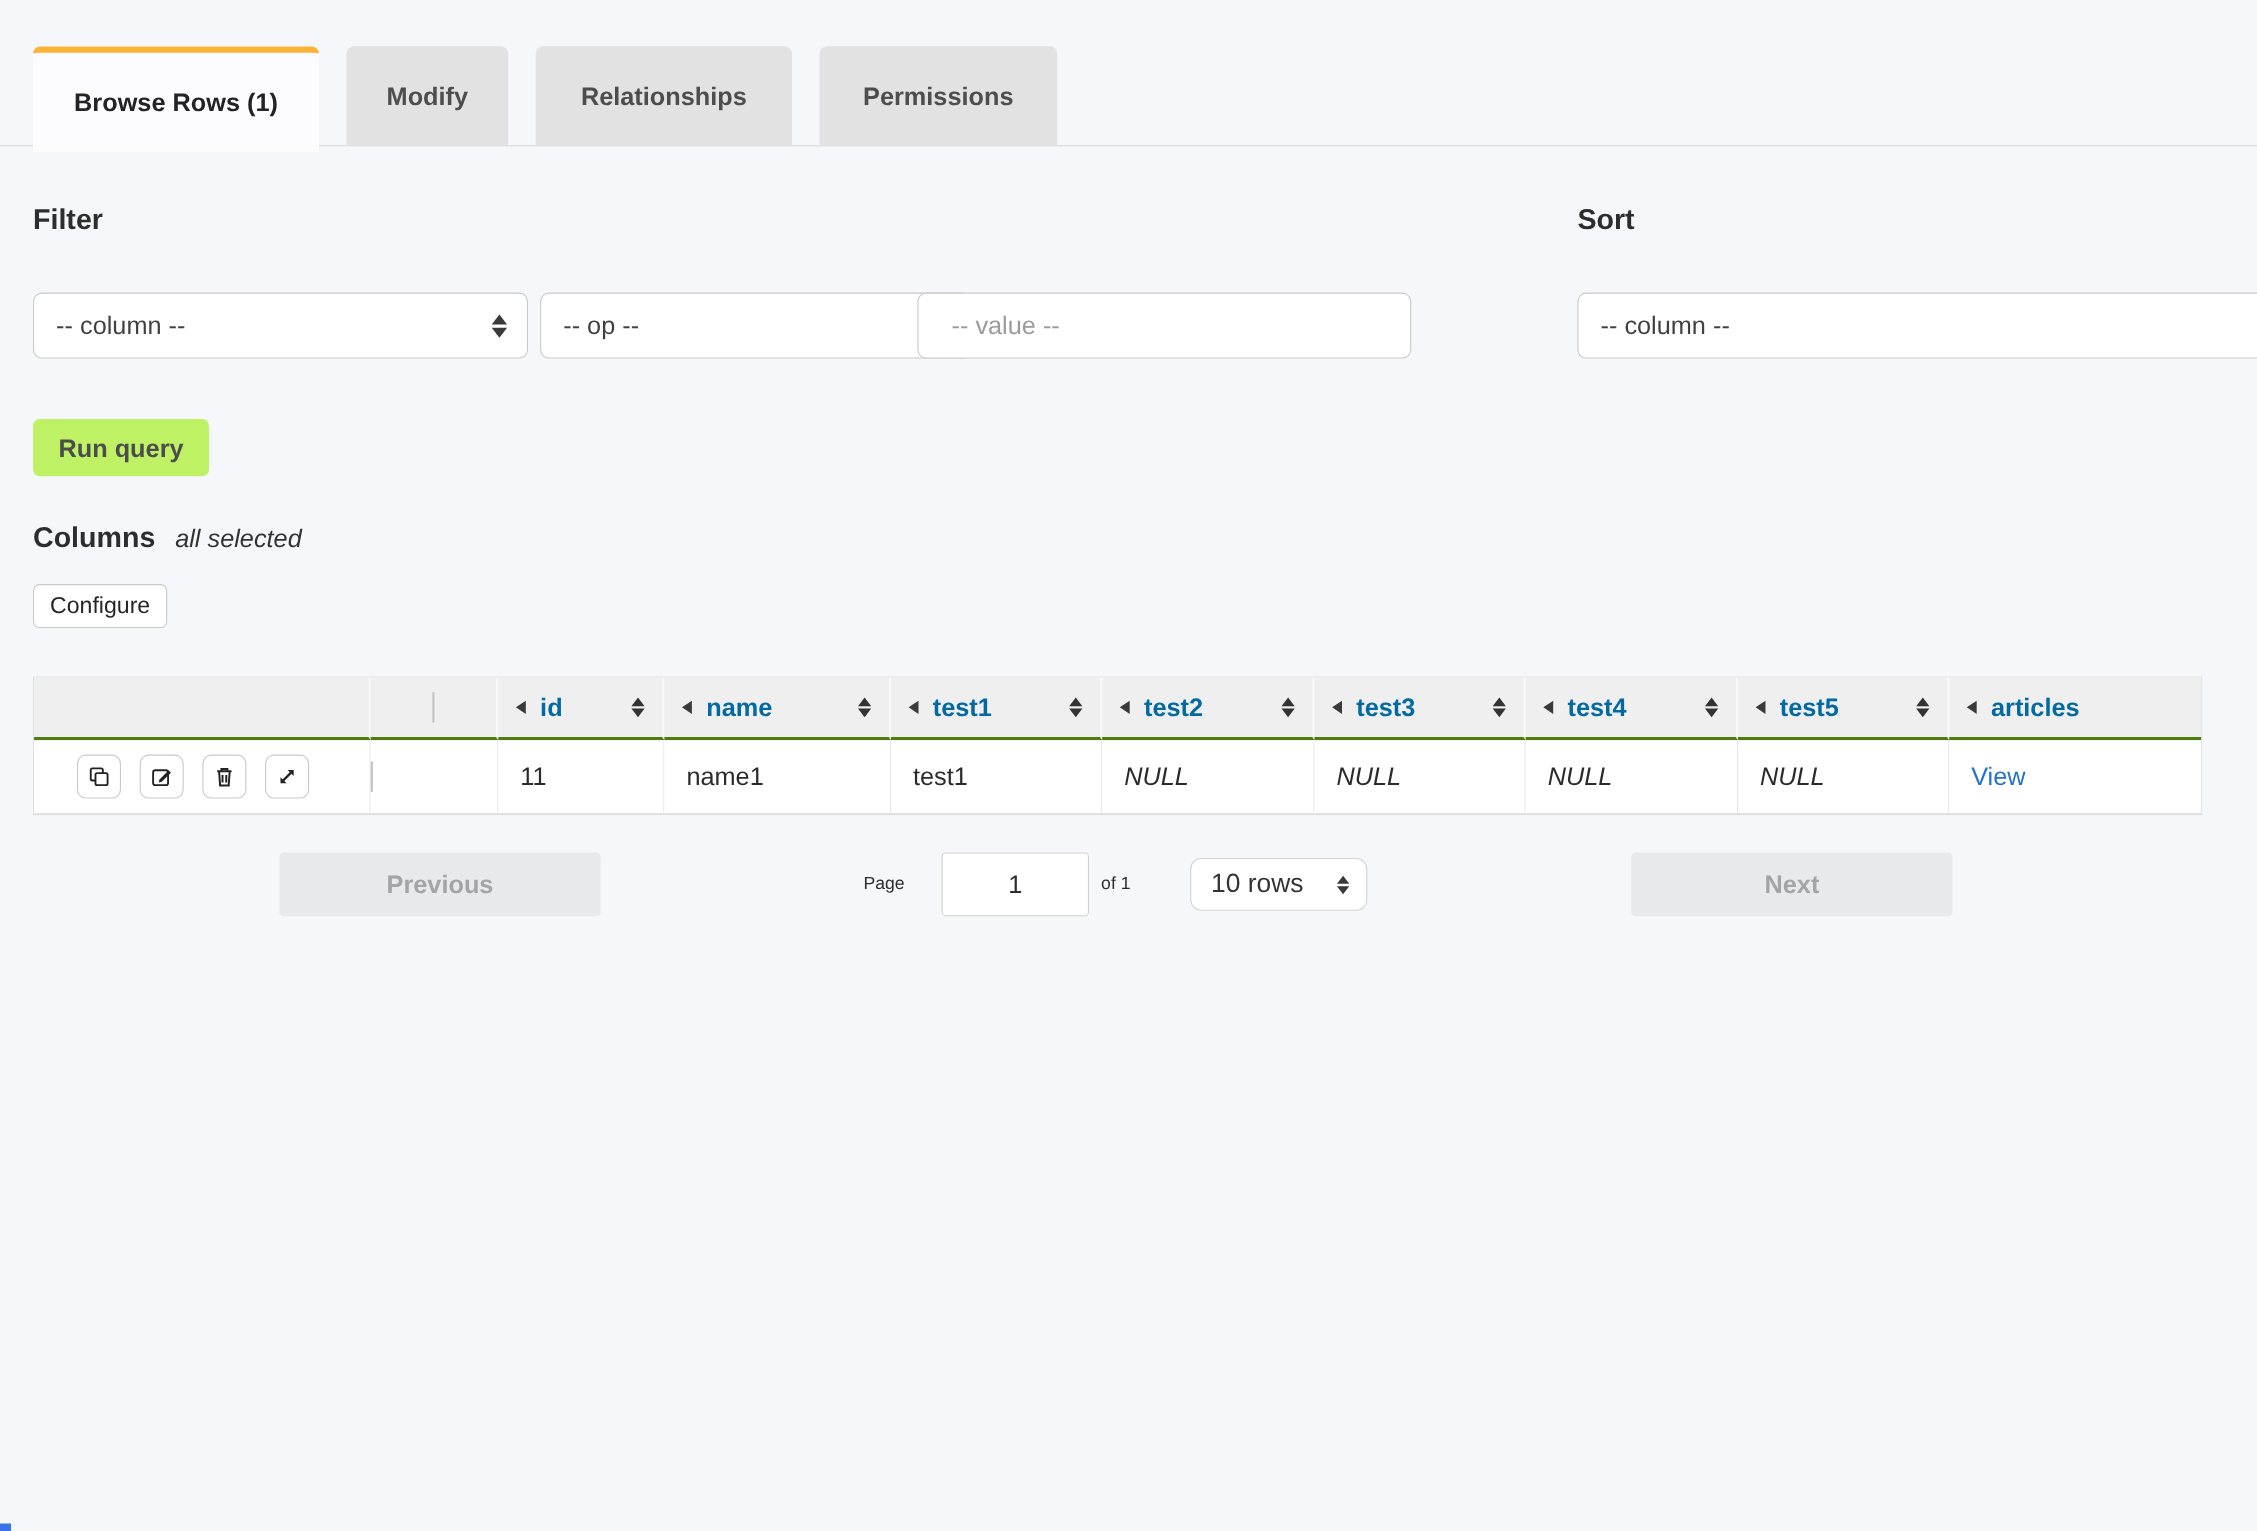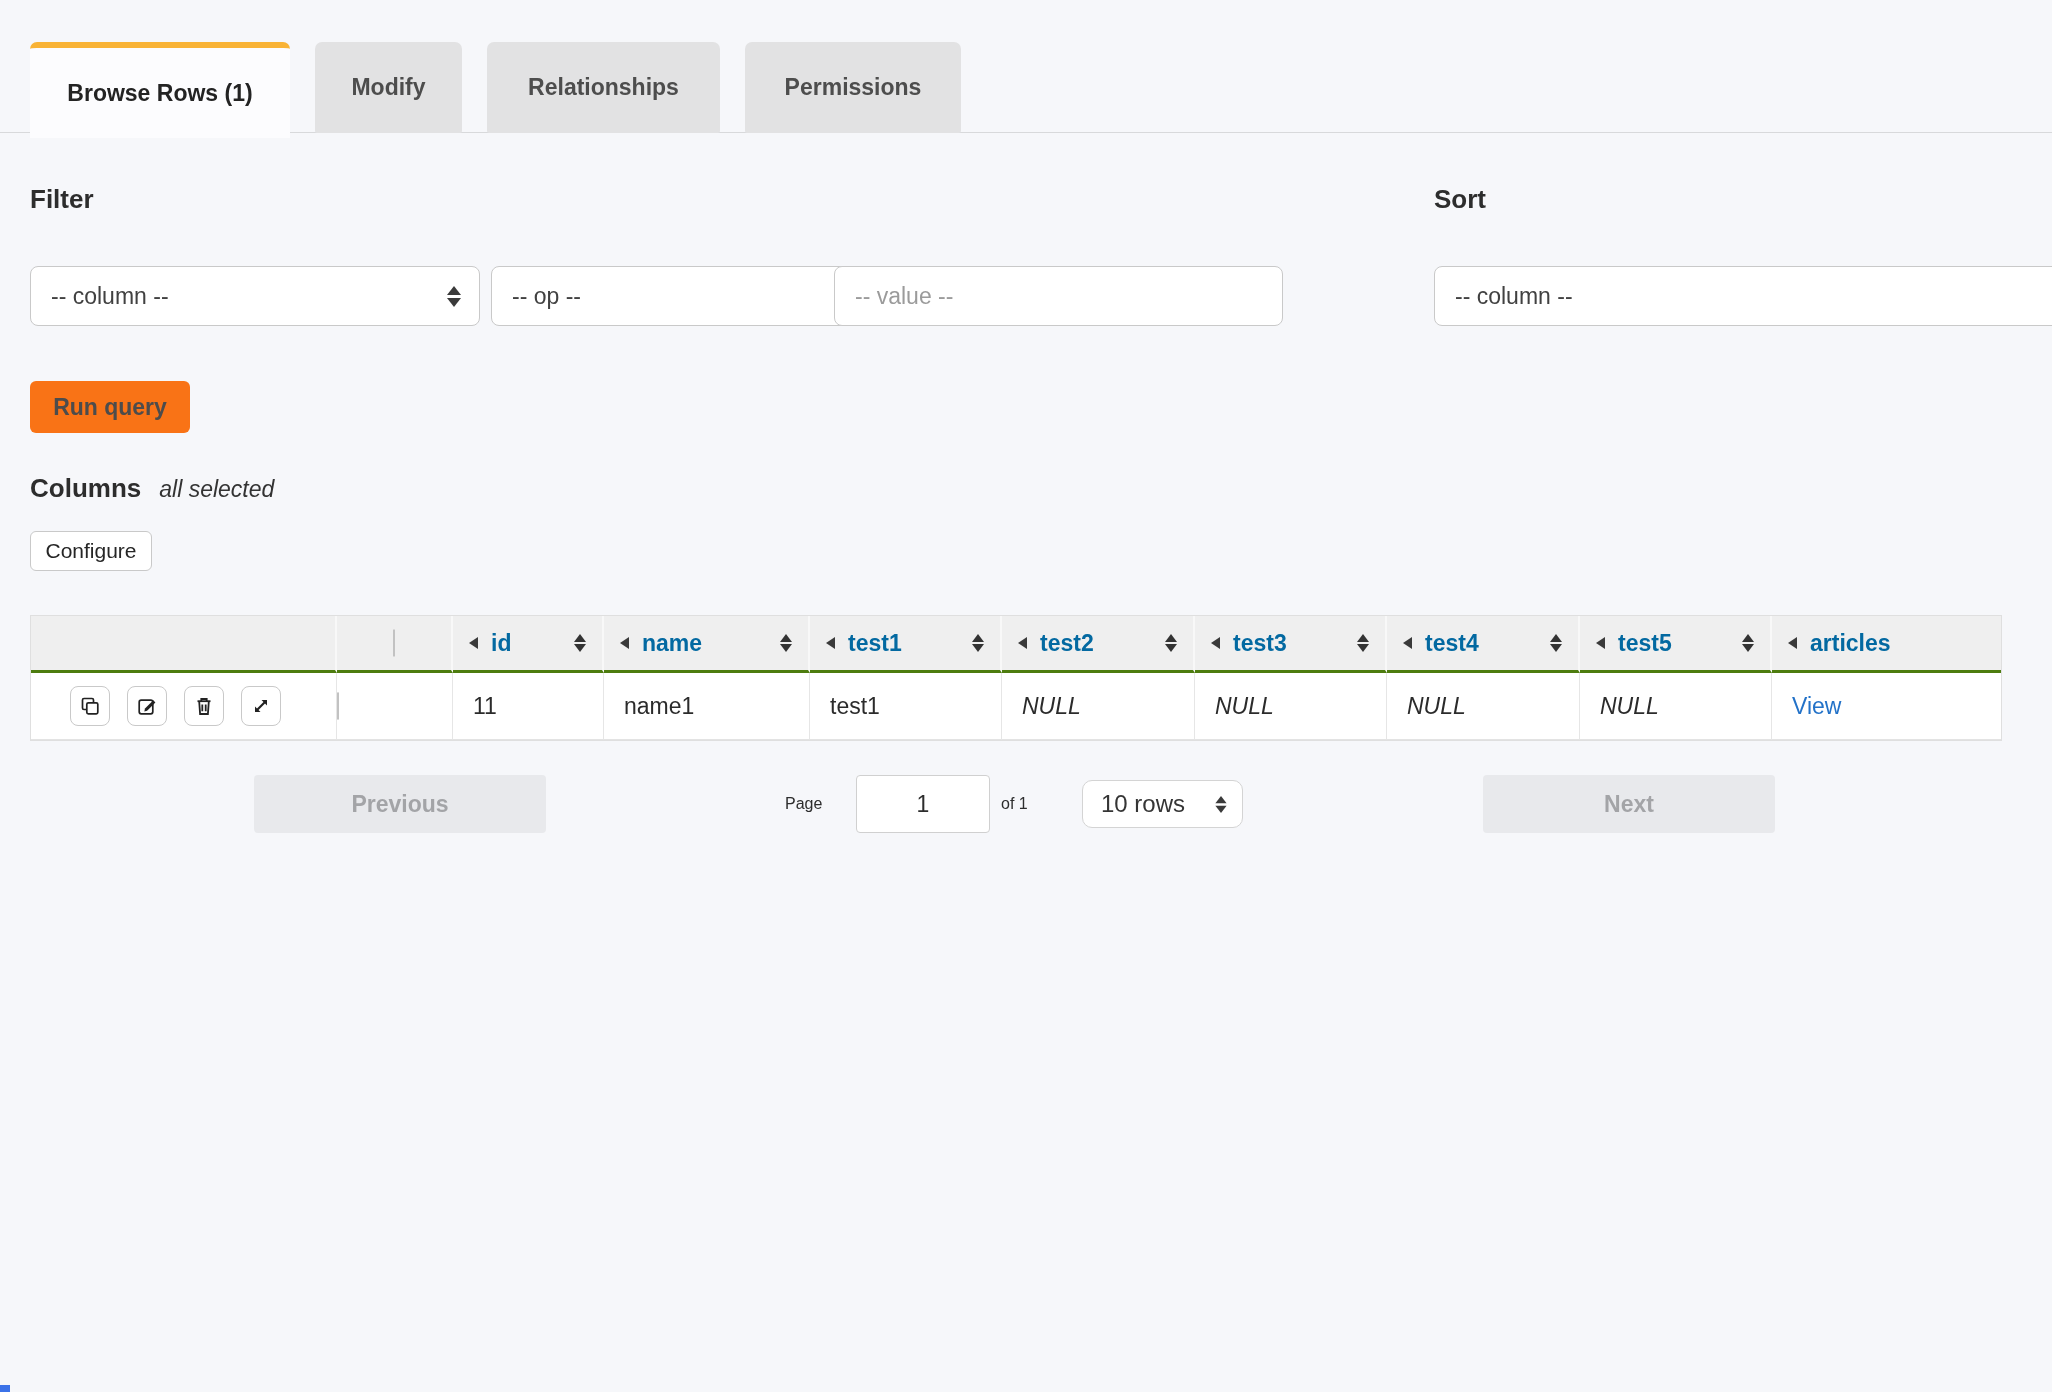--- a/index.html
+++ b/index.html
@@ -24,27 +24,27 @@
 
   
   .sel { position:absolute; height:60px; background:#ffffff; border:1px solid #c9c9c9;
          border-radius:8px; display:flex; align-items:center; padding:0 18px 0 20px;
          font-size:23px; color:#414141; cursor:pointer; }
   .sel .grow { flex:1; }
   .updown { display:flex; flex-direction:column; align-items:center; gap:3px; }
   .tri-up   { width:0; height:0; border-left:7px solid transparent; border-right:7px solid transparent; border-bottom:9px solid #3a3a3a; }
   .tri-down { width:0; height:0; border-left:7px solid transparent; border-right:7px solid transparent; border-top:9px solid #3a3a3a; }
   .txt-input { position:absolute; height:60px; background:#fff; border:1px solid #c9c9c9;
-               border-radius:8px; font-size:23px; padding:0 20px; color:#0f172a;
+               border-radius:8px; font-size:23px; padding:0 30px; color:#0f172a;
                font-family:"Liberation Sans", sans-serif; }
   .txt-input::placeholder { color:#9b9b9b; }
 
   
   .btn-run { position:absolute; left:30px; top:381px; width:160px; height:52px;
-             background:#f97316; border:none; border-radius:6px; color:#4c4c4c;
+             background:#bef264; border:none; border-radius:6px; color:#4c4c4c;
              font-size:23px; font-weight:bold; cursor:pointer; font-family:"Liberation Sans", sans-serif; }
   .btn-configure { position:absolute; left:30px; top:531px; width:122px; height:40px;
              background:#fff; border:1px solid #c9c9c9; border-radius:6px; color:#262626;
              font-size:21px; cursor:pointer; font-family:"Liberation Sans", sans-serif; }
 
   .columns-line { position:absolute; left:30px; top:473px; display:flex; align-items:baseline; gap:18px; }
   .columns-note { font-size:23px; font-style:italic; color:#333; }
 
   
   table.grid { position:absolute; left:30px; top:615px; width:1970px;

